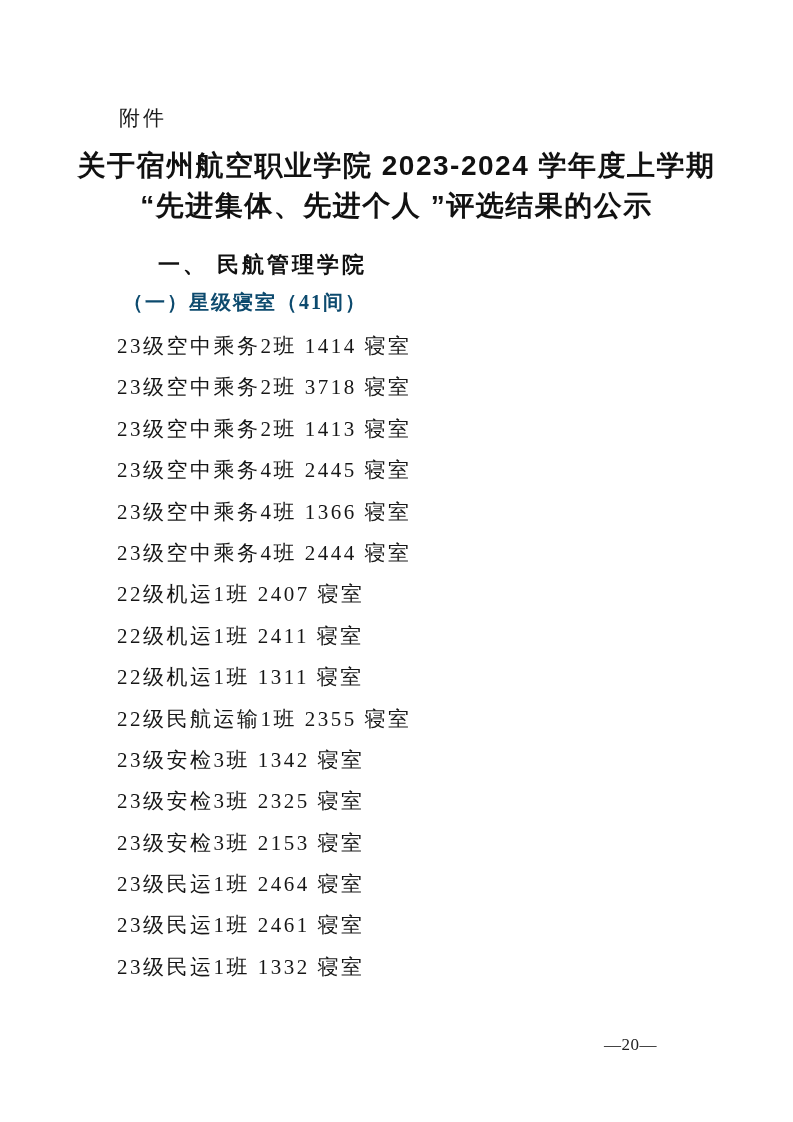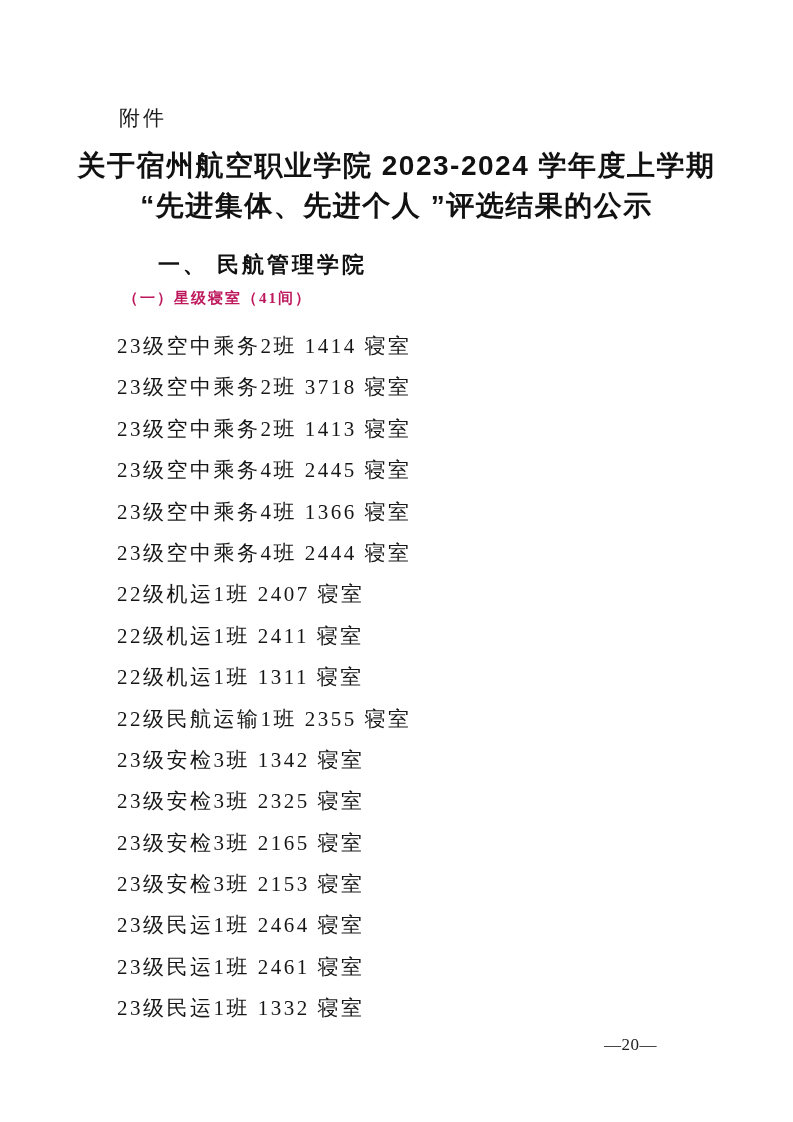--- a/index.html
+++ b/index.html
@@ -48,23 +48,23 @@
     letter-spacing: 3px;
     color: #111111;
     white-space: nowrap;
     margin-left: 38px;
   }
   .subsection-heading {
     position: absolute;
     left: 123px;
     top: 289px;
     font-weight: bold;
-    font-size: 15px;
+    font-size: 20px;
     letter-spacing: 2px;
-    color: #be185d;
+    color: #0c4a6e;
     white-space: nowrap;
   }
   .dorm-list {
     position: absolute;
     left: 117px;
     top: 326px;
     font-size: 21px;
     letter-spacing: 2.5px;
     color: #161616;
   }
@@ -104,21 +104,20 @@
     <div class="dorm-item">23级空中乘务2班 1413 寝室</div>
     <div class="dorm-item">23级空中乘务4班 2445 寝室</div>
     <div class="dorm-item">23级空中乘务4班 1366 寝室</div>
     <div class="dorm-item">23级空中乘务4班 2444 寝室</div>
     <div class="dorm-item">22级机运1班 2407 寝室</div>
     <div class="dorm-item">22级机运1班 2411 寝室</div>
     <div class="dorm-item">22级机运1班 1311 寝室</div>
     <div class="dorm-item">22级民航运输1班 2355 寝室</div>
     <div class="dorm-item">23级安检3班 1342 寝室</div>
     <div class="dorm-item">23级安检3班 2325 寝室</div>
-    <div class="dorm-item">23级安检3班 2165 寝室</div>
     <div class="dorm-item">23级安检3班 2153 寝室</div>
     <div class="dorm-item">23级民运1班 2464 寝室</div>
     <div class="dorm-item">23级民运1班 2461 寝室</div>
     <div class="dorm-item">23级民运1班 1332 寝室</div>
   </div>
 
   <div class="page-number">—20—</div>
 
 </div>
 

